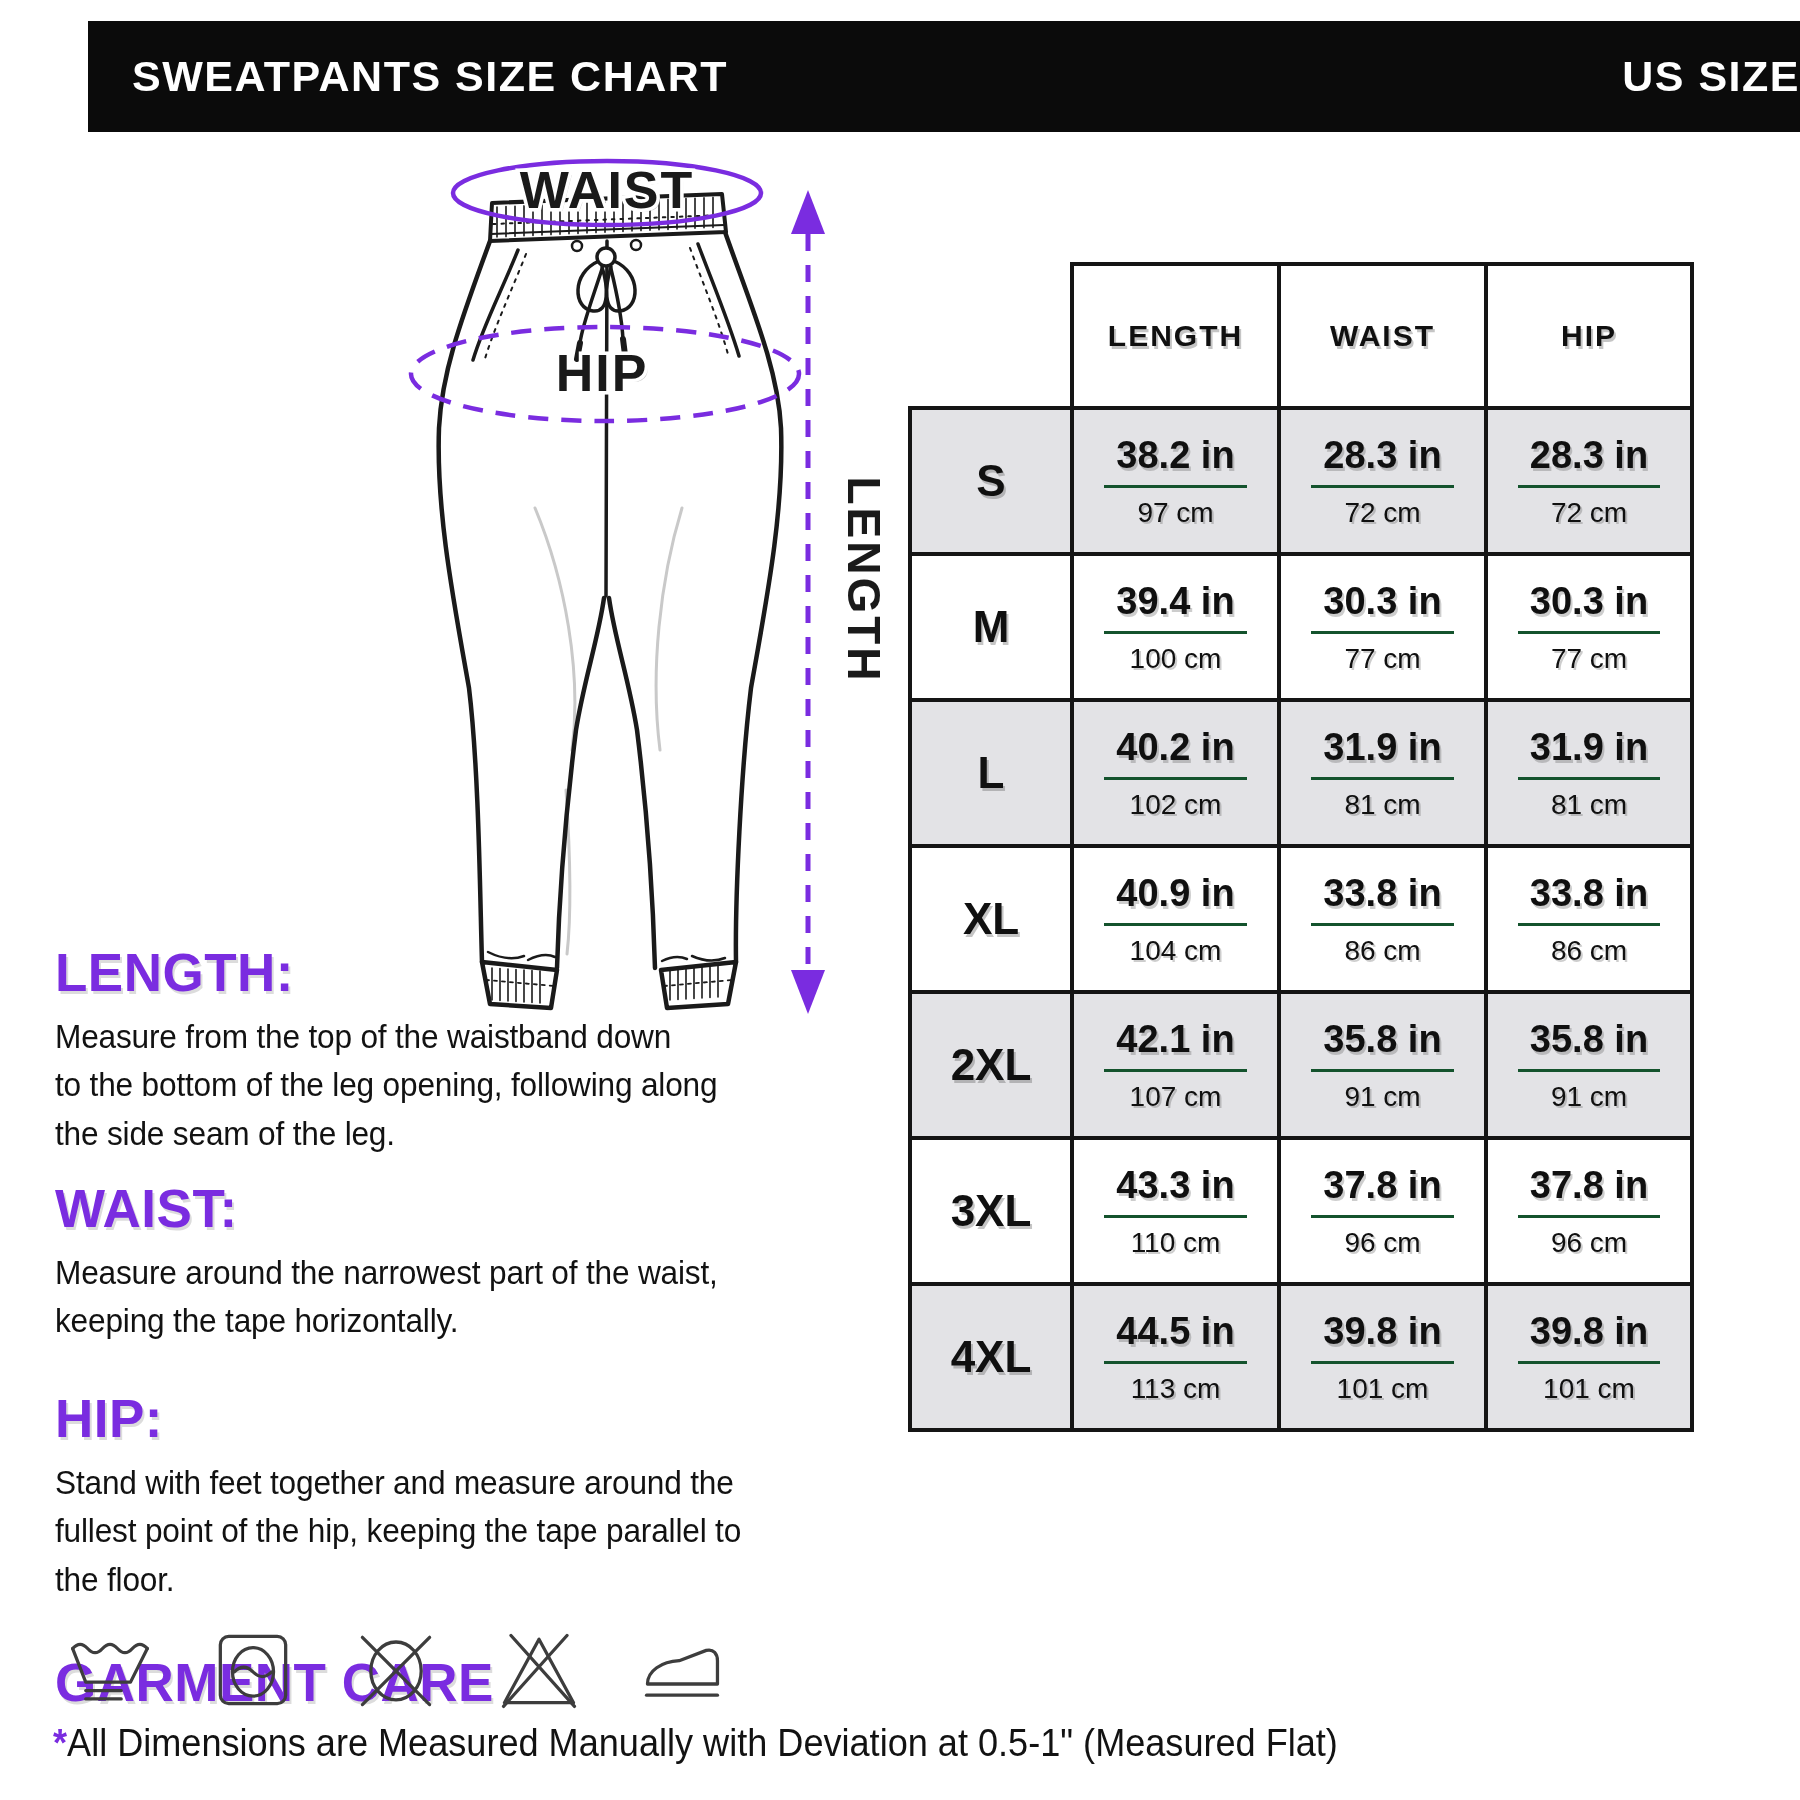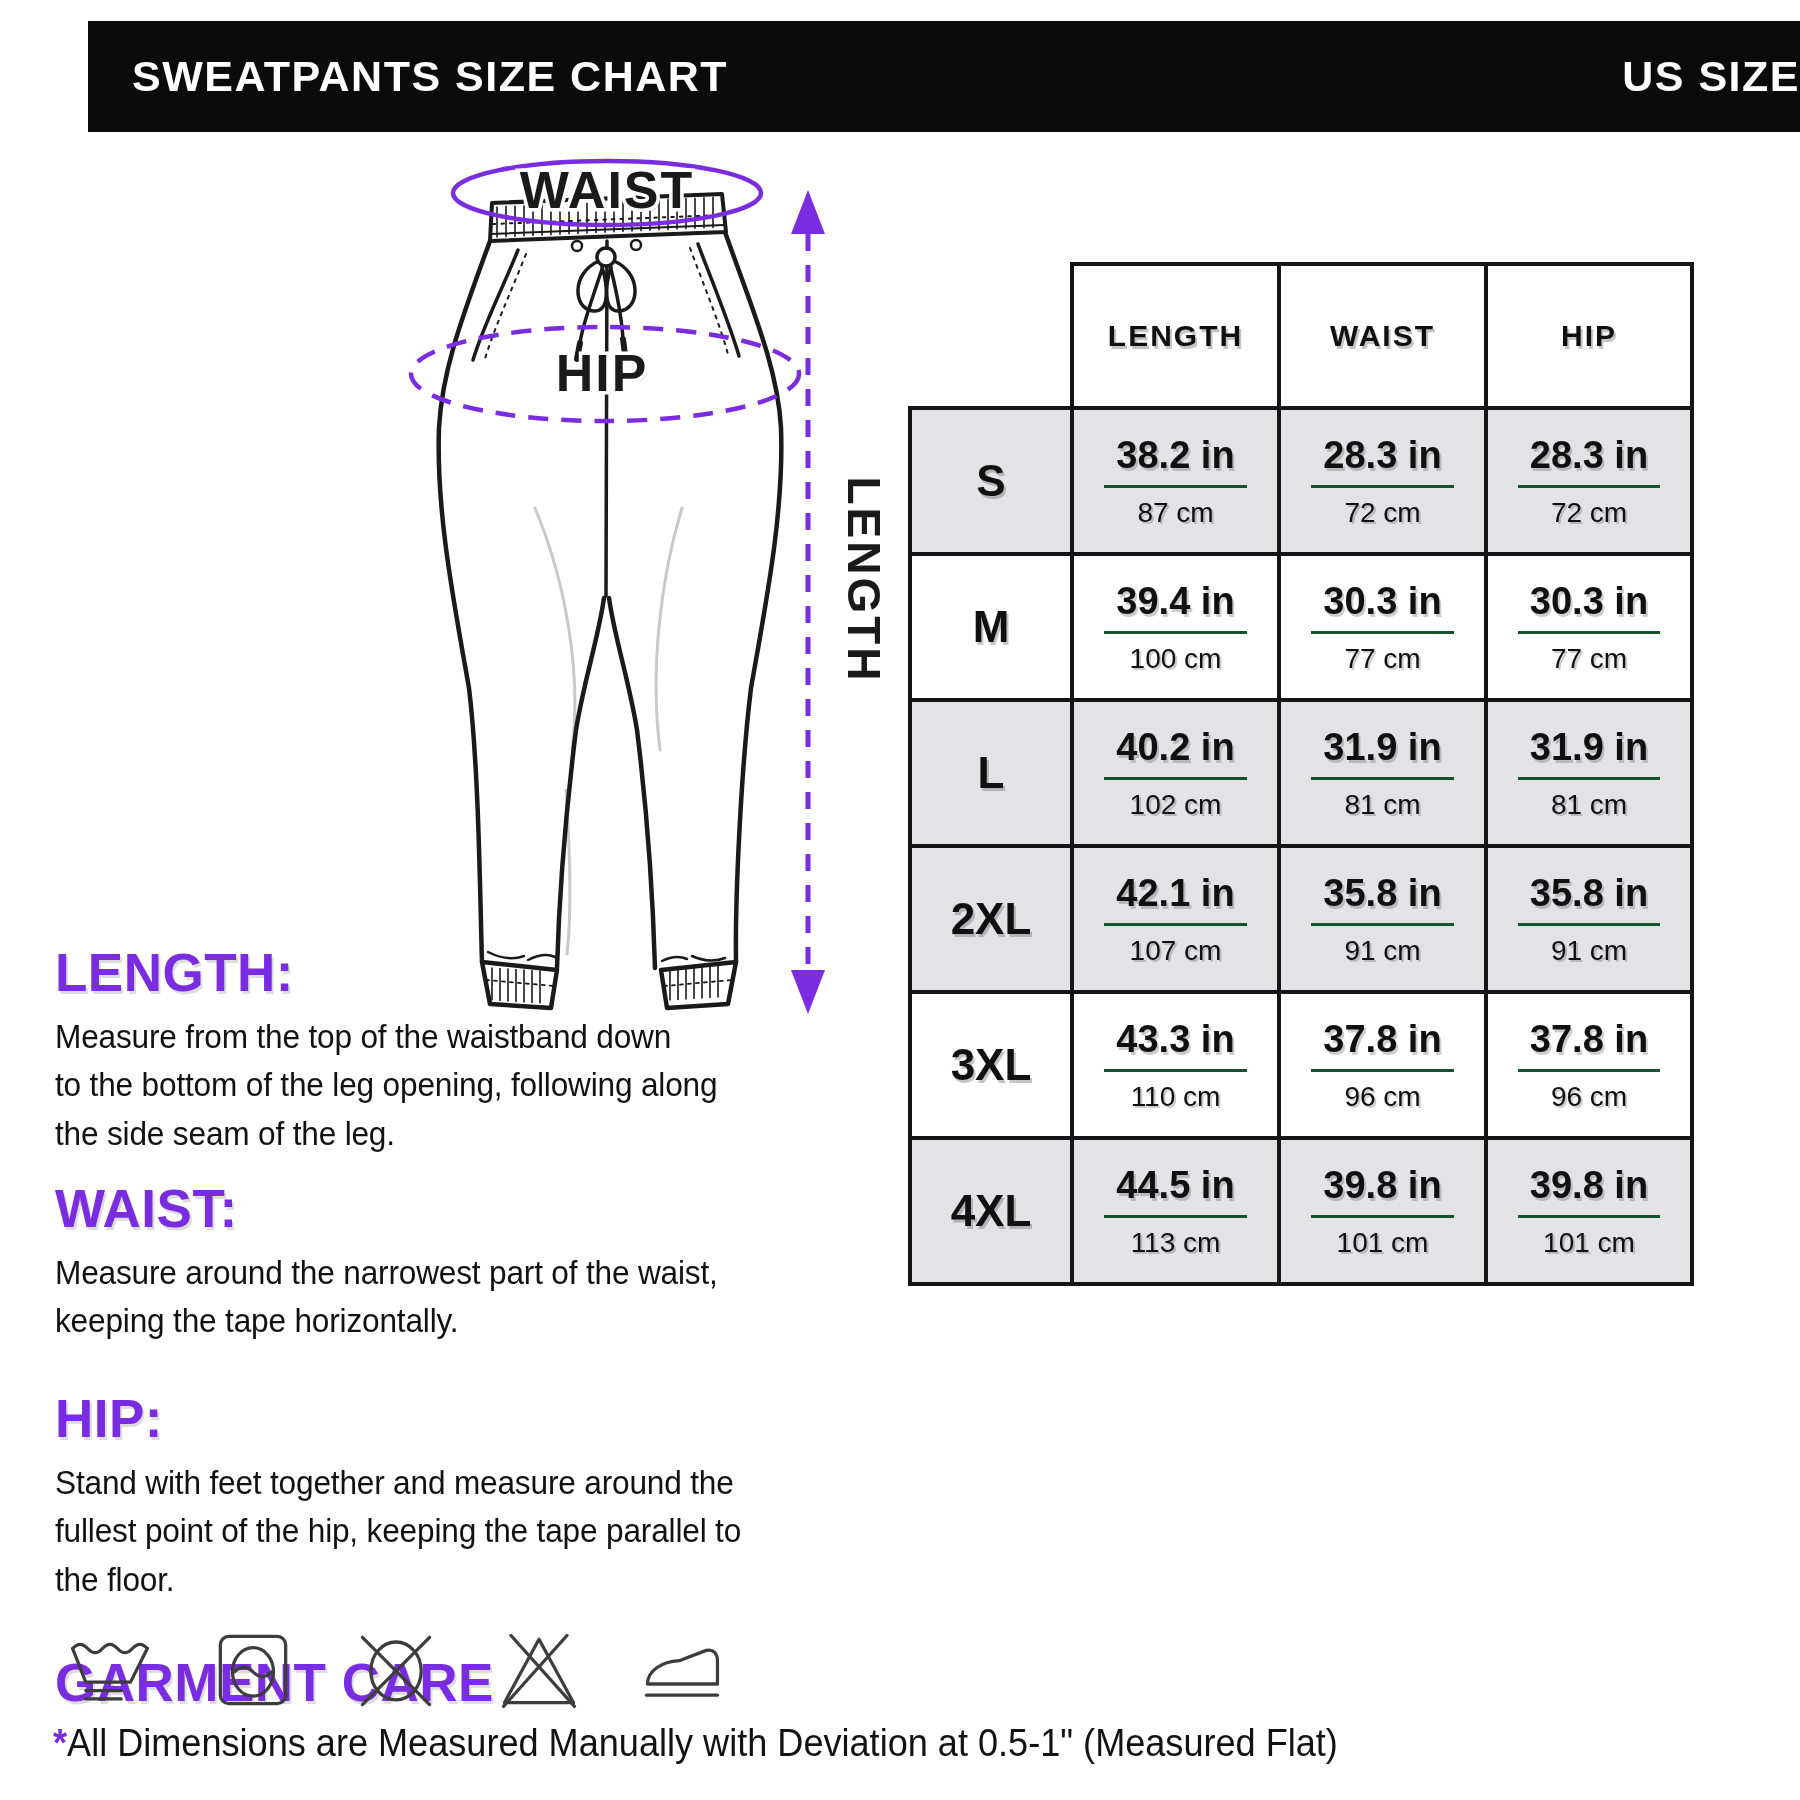--- a/index.html
+++ b/index.html
@@ -137,36 +137,42 @@
       <tr>
         <td class="ghost"></td>
         <th>LENGTH</th>
         <th>WAIST</th>
         <th>HIP</th>
       </tr>
     </thead>
     <tbody>
         <tr class="shade">
           <td class="size-cell">S</td>
-          <td><div class="in-val">38.2 in</div><div class="cm-val">87 cm</div></td>
+          <td><div class="in-val">38.2 in</div><div class="cm-val">97 cm</div></td>
           <td><div class="in-val">28.3 in</div><div class="cm-val">72 cm</div></td>
           <td><div class="in-val">28.3 in</div><div class="cm-val">72 cm</div></td>
         </tr>
         <tr>
           <td class="size-cell">M</td>
           <td><div class="in-val">39.4 in</div><div class="cm-val">100 cm</div></td>
           <td><div class="in-val">30.3 in</div><div class="cm-val">77 cm</div></td>
           <td><div class="in-val">30.3 in</div><div class="cm-val">77 cm</div></td>
         </tr>
         <tr class="shade">
           <td class="size-cell">L</td>
           <td><div class="in-val">40.2 in</div><div class="cm-val">102 cm</div></td>
           <td><div class="in-val">31.9 in</div><div class="cm-val">81 cm</div></td>
           <td><div class="in-val">31.9 in</div><div class="cm-val">81 cm</div></td>
         </tr>
+        <tr>
+          <td class="size-cell">XL</td>
+          <td><div class="in-val">40.9 in</div><div class="cm-val">104 cm</div></td>
+          <td><div class="in-val">33.8 in</div><div class="cm-val">86 cm</div></td>
+          <td><div class="in-val">33.8 in</div><div class="cm-val">86 cm</div></td>
+        </tr>
         <tr class="shade">
           <td class="size-cell">2XL</td>
           <td><div class="in-val">42.1 in</div><div class="cm-val">107 cm</div></td>
           <td><div class="in-val">35.8 in</div><div class="cm-val">91 cm</div></td>
           <td><div class="in-val">35.8 in</div><div class="cm-val">91 cm</div></td>
         </tr>
         <tr>
           <td class="size-cell">3XL</td>
           <td><div class="in-val">43.3 in</div><div class="cm-val">110 cm</div></td>
           <td><div class="in-val">37.8 in</div><div class="cm-val">96 cm</div></td>

